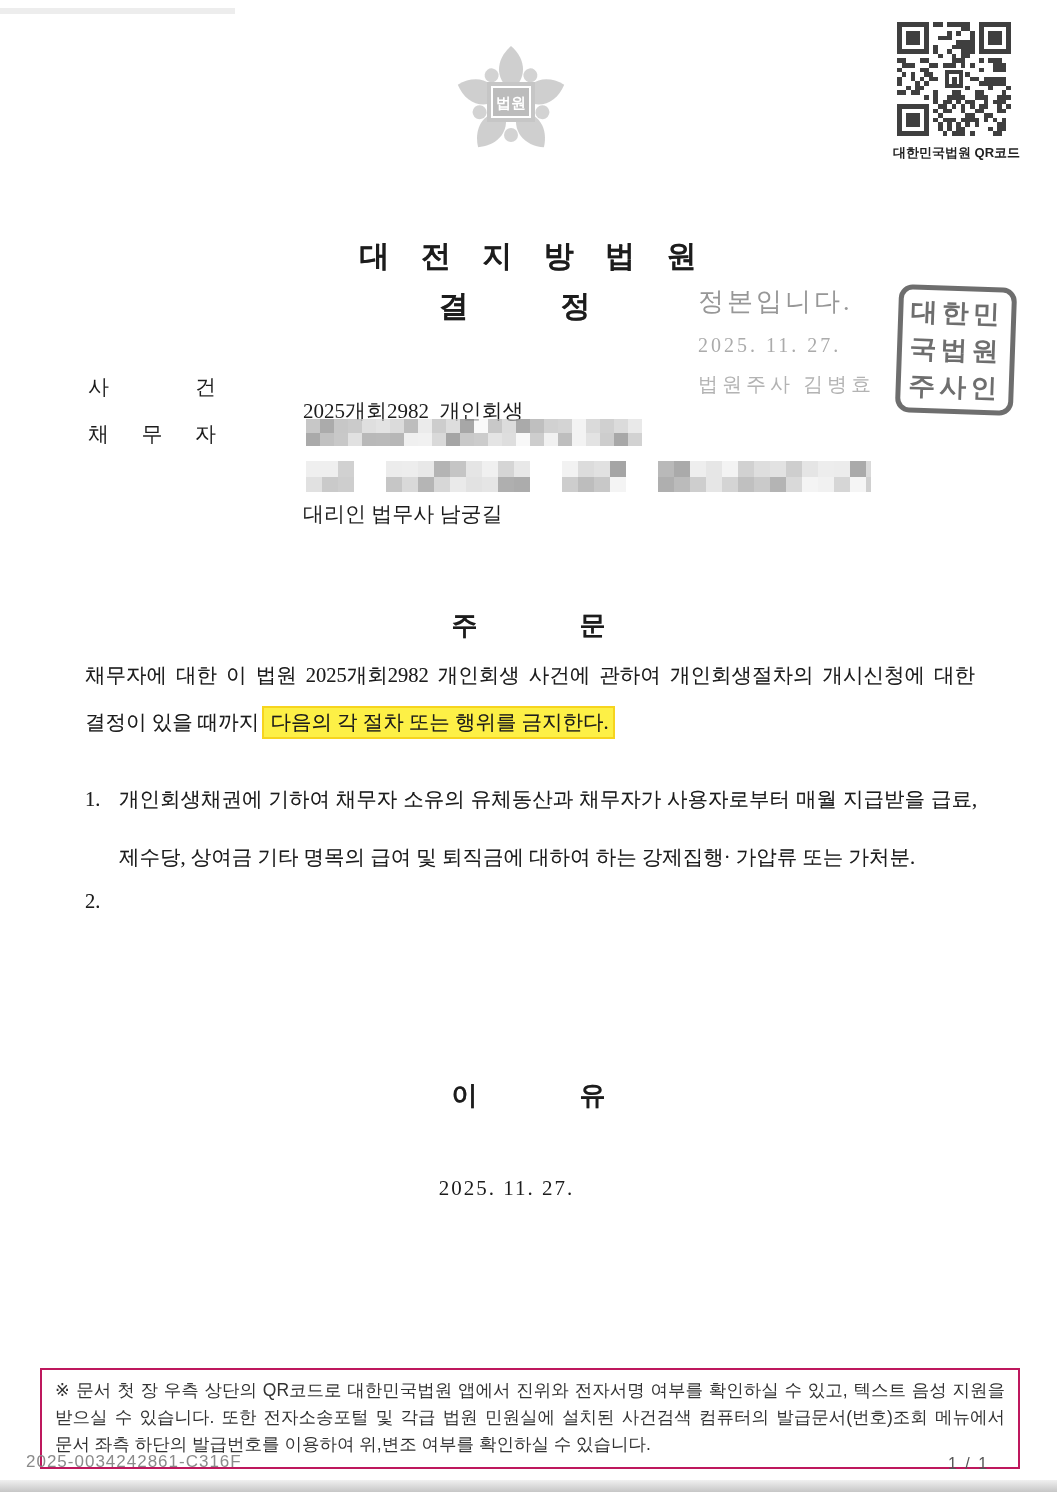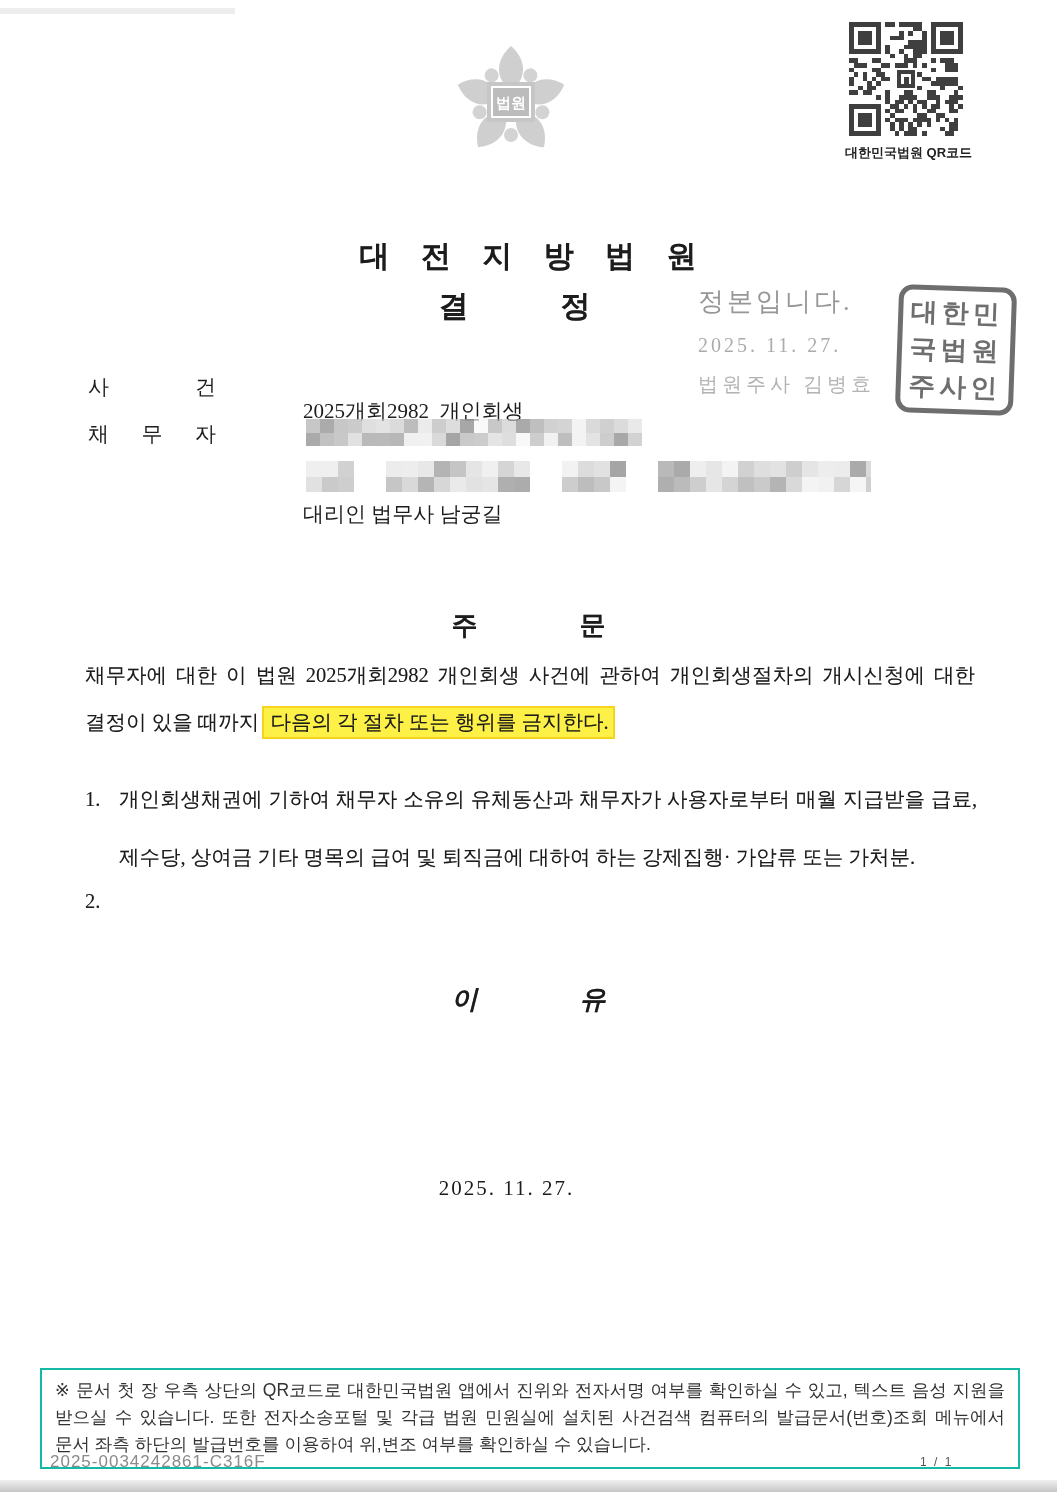--- a/index.html
+++ b/index.html
@@ -14,21 +14,21 @@
     width:1057px;height:1492px;
     background:#ffffff;
     overflow:hidden;
     font-family:"Liberation Serif","DejaVu Serif",serif;
     color:var(--ink);
   }
   .abs{position:absolute;}
   
   .scan-top{left:0;top:8px;width:235px;height:6px;background:#ededed;}
   .emblem{left:443px;top:40px;width:136px;height:122px;opacity:.85;}
-  .qr-wrap{left:845px;top:22px;width:122px;text-align:left;}
+  .qr-wrap{left:893px;top:22px;width:122px;text-align:left;}
   .qr-box{width:114px;height:114px;margin:0 auto;background:#fff;}
   .qr-caption{
     margin-top:8px;font-family:"Liberation Sans",sans-serif;
     font-size:13px;font-weight:bold;color:#222;white-space:nowrap;
   }
   .court-name{
     left:50%;top:236px;transform:translateX(-50%);
     width:338px;font-size:30px;font-weight:bold;letter-spacing:1px;
     text-align:justify;text-align-last:justify;white-space:nowrap;
     text-shadow:0 0 .5px rgba(0,0,0,.5);
@@ -90,35 +90,35 @@
     font-size:21px;letter-spacing:2px;transform:translateX(-22px);}
   .judge-row{left:0;top:1256px;width:1057px;height:34px;font-size:21px;}
   .judge-label{position:absolute;left:406px;letter-spacing:4px;}
   .judge-name{position:absolute;left:552px;width:100px;
     text-align:justify;text-align-last:justify;white-space:nowrap;}
   .esign{position:absolute;left:728px;font-size:18px;font-weight:bold;
     letter-spacing:2px;text-decoration:underline;}
   
   .notice-box{
     left:40px;top:1368px;width:950px;
-    border:2px solid #14b8a6;
+    border:2px solid #be185d;
     padding:7px 13px 9px 13px;
     font-family:"Liberation Sans","DejaVu Sans",sans-serif;
     font-size:17.5px;line-height:27px;color:#333;
     text-align:justify;word-break:keep-all;
   }
   .issue-no{
-    left:50px;top:1452px;
+    left:26px;top:1452px;
     font-family:"Liberation Sans",sans-serif;
     font-size:17px;color:#8a8a8a;letter-spacing:1px;
   }
   .page-indicator{
-    left:920px;top:1455px;
+    left:948px;top:1455px;
     font-family:"Liberation Sans",sans-serif;
-    font-size:12px;color:#555;letter-spacing:2px;
+    font-size:16px;color:#555;letter-spacing:2px;
   }
   .scan-bottom{left:0;bottom:0;width:1057px;height:12px;
     background:linear-gradient(#f0f0f0,#c6c6c6);}
 </style>
 </head>
 <body>
 
 <div class="page">
 
   <div class="abs scan-top"></div>
@@ -491,21 +491,21 @@
   <div class="abs order-list" style="top:770px;">
     <div class="order-item">
       <span class="marker">1.</span>
       <span>개인회생채권에 기하여 채무자 소유의 유체동산과 채무자가 사용자로부터 매월 지급받을 급료, 제수당, 상여금 기타 명목의 급여 및 퇴직금에 대하여 하는 강제집행· 가압류 또는 가처분.</span>
     </div>
     <div class="order-item">
       <span class="marker">2.</span>
     </div>
   </div>
 
-  <div class="abs section-heading" style="top:982px;font-style:italic;">이 유</div>
+  <div class="abs section-heading" style="top:1078px;">이 유</div>
 
   <div class="abs decision-date">2025. 11. 27.</div>
 
   <div class="abs notice-box">
     <span>※ 문서 첫 장 우측 상단의 QR코드로 대한민국법원 앱에서 진위와 전자서명 여부를 확인하실 수 있고, 텍스트 음성 지원을 받으실 수 있습니다. 또한 전자소송포털 및 각급 법원 민원실에 설치된 사건검색 컴퓨터의 발급문서(번호)조회 메뉴에서 문서 좌측 하단의 발급번호를 이용하여 위,변조 여부를 확인하실 수 있습니다.</span>
   </div>
   <div class="abs issue-no">2025-0034242861-C316F</div>
   <div class="abs page-indicator">1 / 1</div>
 
   <div class="abs scan-bottom"></div>

